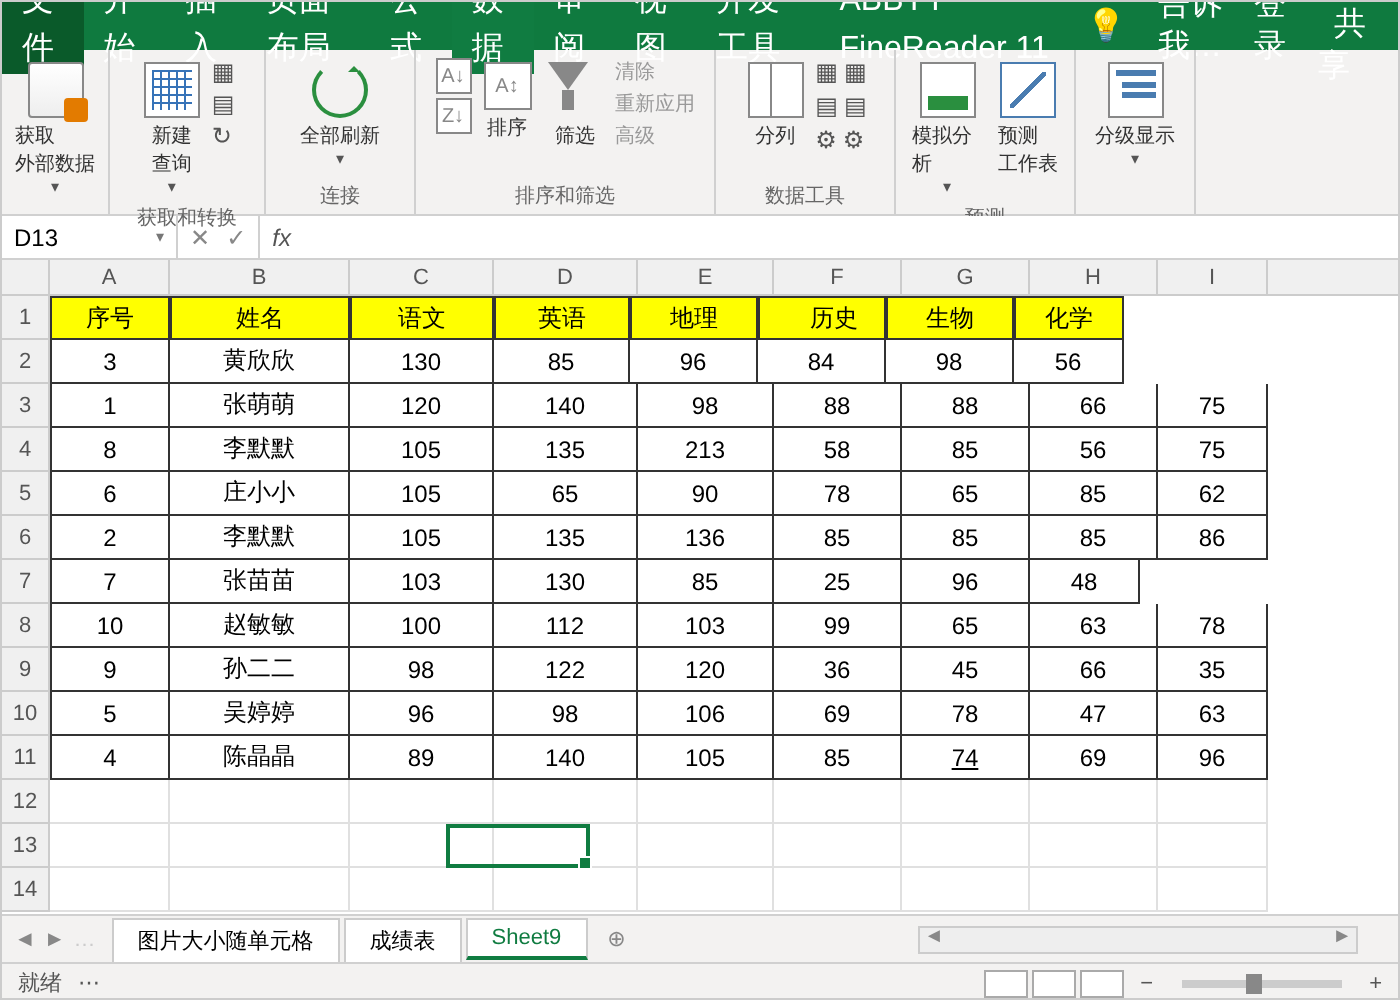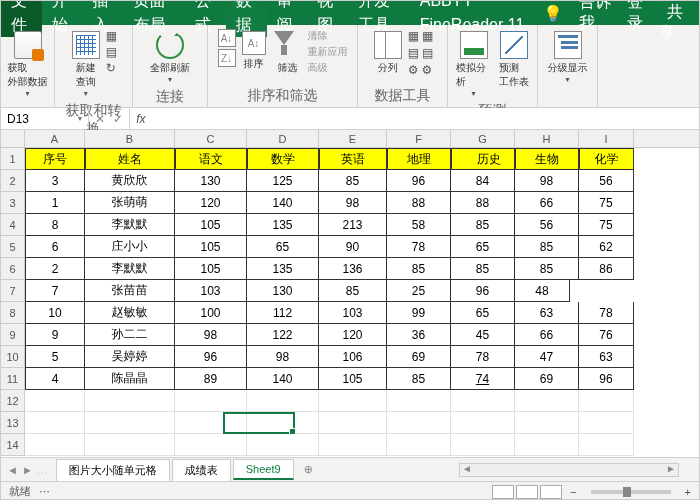--- a/index.html
+++ b/index.html
@@ -10,21 +10,21 @@
 .titlebar .tab { padding: 0 10px; line-height: 24px; cursor: pointer; }
 .titlebar .tab.active { background: #107c41; }
 .titlebar .tab.file { background: #0a5a2a; }
 .titlebar .right { margin-left: auto; display: flex; align-items: center; }
 .titlebar .right span { padding: 0 8px; }
 .titlebar .bulb { color: #ffd040; padding: 0 4px; }
 
 
 .ribbon { background: #f3f2f1; height: 83px; display: flex; border-bottom: 1px solid #d0d0d0; }
 .group { border-right: 1px solid #d0d0d0; padding: 4px 6px 2px; display: flex; flex-direction: column; align-items: center; justify-content: space-between; }
-.group-label { font-size: 14px; color: #666; text-align: center; padding-top: 2px; }
+.group-label { font-size: 10px; color: #666; text-align: center; padding-top: 2px; }
 .group-top { display: flex; align-items: flex-start; gap: 4px; }
 .big-btn { display: flex; flex-direction: column; align-items: center; font-size: 10px; color: #333; cursor: pointer; padding: 2px; }
 .big-btn .icon { width: 28px; height: 28px; margin-bottom: 2px; }
 .small-btn { display: flex; flex-direction: column; align-items: center; font-size: 10px; cursor: pointer; }
 .small-btn .icon { width: 18px; height: 18px; }
 .vert-stack { display: flex; flex-direction: column; gap: 2px; }
 .drop-arrow { font-size: 8px; color: #555; }
 
 
 .ic-db { background: linear-gradient(#fff,#eee); border: 1px solid #888; border-radius: 2px; position: relative; }
@@ -262,32 +262,30 @@
       <div class="rowhdr">11</div>
       <div class="rowhdr">12</div>
       <div class="rowhdr">13</div>
       <div class="rowhdr">14</div>
     </div>
   <div class="cells" id="cells">
       <div class="row header">
         <div class="cell cA" style="width: 60px;">序号</div>
         <div class="cell cB" style="width: 90px;">姓名</div>
         <div class="cell cC" style="width: 72px;">语文</div>
-        <div class="cell cD" style="width: 72px;">数学</div>
         <div class="cell cE" style="width: 68px;">英语</div>
         <div class="cell cF" style="width: 64px;">地理</div>
         <div class="cell cG" style="width: 64px; padding-left: 12px;">历史</div>
         <div class="cell cH" style="width: 64px;">生物</div>
         <div class="cell cI" style="width: 55px;">化学</div>
       </div>
       <div class="row data">
         <div class="cell cA" style="width: 60px;">3</div>
         <div class="cell cB" style="width: 90px;">黄欣欣</div>
         <div class="cell cC" style="width: 72px;">130</div>
-        <div class="cell cD" style="width: 72px;">125</div>
         <div class="cell cE" style="width: 68px;">85</div>
         <div class="cell cF" style="width: 64px;">96</div>
         <div class="cell cG" style="width: 64px;">84</div>
         <div class="cell cH" style="width: 64px;">98</div>
         <div class="cell cI" style="width: 55px;">56</div>
       </div>
       <div class="row data">
         <div class="cell cA" style="width: 60px;">1</div>
         <div class="cell cB" style="width: 90px;">张萌萌</div>
         <div class="cell cC" style="width: 72px;">120</div>
@@ -354,21 +352,21 @@
       </div>
       <div class="row data">
         <div class="cell cA" style="width: 60px;">9</div>
         <div class="cell cB" style="width: 90px;">孙二二</div>
         <div class="cell cC" style="width: 72px;">98</div>
         <div class="cell cD" style="width: 72px;">122</div>
         <div class="cell cE" style="width: 68px;">120</div>
         <div class="cell cF" style="width: 64px;">36</div>
         <div class="cell cG" style="width: 64px;">45</div>
         <div class="cell cH" style="width: 64px;">66</div>
-        <div class="cell cI" style="width: 55px;">76</div>
+        <div class="cell cI" style="width: 55px;">35</div>
       </div>
       <div class="row data">
         <div class="cell cA" style="width: 60px;">5</div>
         <div class="cell cB" style="width: 90px;">吴婷婷</div>
         <div class="cell cC" style="width: 72px;">96</div>
         <div class="cell cD" style="width: 72px;">98</div>
         <div class="cell cE" style="width: 68px;">106</div>
         <div class="cell cF" style="width: 64px;">69</div>
         <div class="cell cG" style="width: 64px;">78</div>
         <div class="cell cH" style="width: 64px;">47</div>

